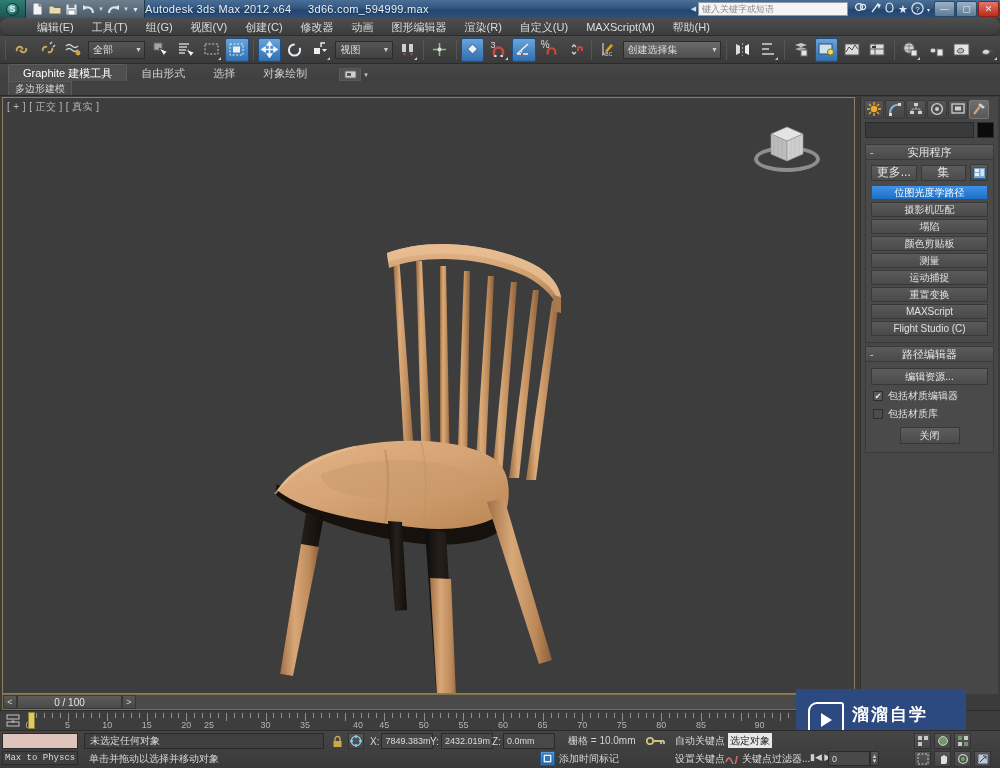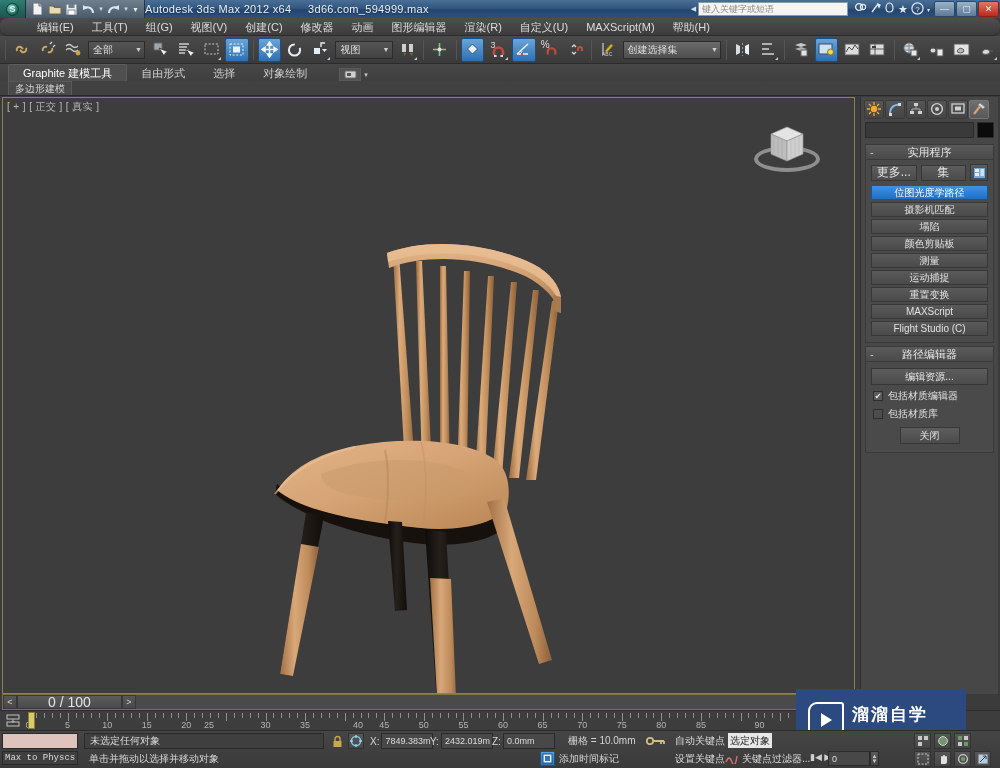--- a/index.html
+++ b/index.html
@@ -162,21 +162,21 @@
   .timeslider{
     position:absolute;left:2px;top:694px;width:853px;height:16px;
     background:#4a4a4a;border:1px solid #7d7248;
     display:flex;align-items:center;
   }
   .ts-arrow{ width:14px;height:14px;display:flex;align-items:center;justify-content:center;
              font-size:9px;color:#d6d6d6; background:linear-gradient(to bottom,#585858,#474747);
              border:1px solid #383838;}
   .ts-handle{ width:105px;height:14px;background:linear-gradient(to bottom,#5c5c5c,#4a4a4a);
               border:1px solid #383838;display:flex;align-items:center;justify-content:center;
-              font-size:14px;color:#e5e5e5;}
+              font-size:10px;color:#e5e5e5;}
   .trackbar{
     position:absolute;left:0;top:710px;width:1000px;height:20px;background:#3d3d3d;
     border-top:1px solid #2c2c2c; overflow:hidden;
   }
   .tb-iconL{ position:absolute;left:5px;top:3px;width:16px;height:14px;}
   .ruler{ position:absolute;left:28px;top:0;width:760px;height:20px;}
   .tick{ position:absolute;top:2px;width:1px;background:#8f8f8f;}
   .ticklab{ position:absolute;top:9px;font-size:9px;color:#b4b4b4;transform:translateX(-50%);}
   .tb-cursor{ position:absolute;left:28px;top:1px;width:7px;height:17px;
               background:#d9cb6a;border:1px solid #8c8033;}

